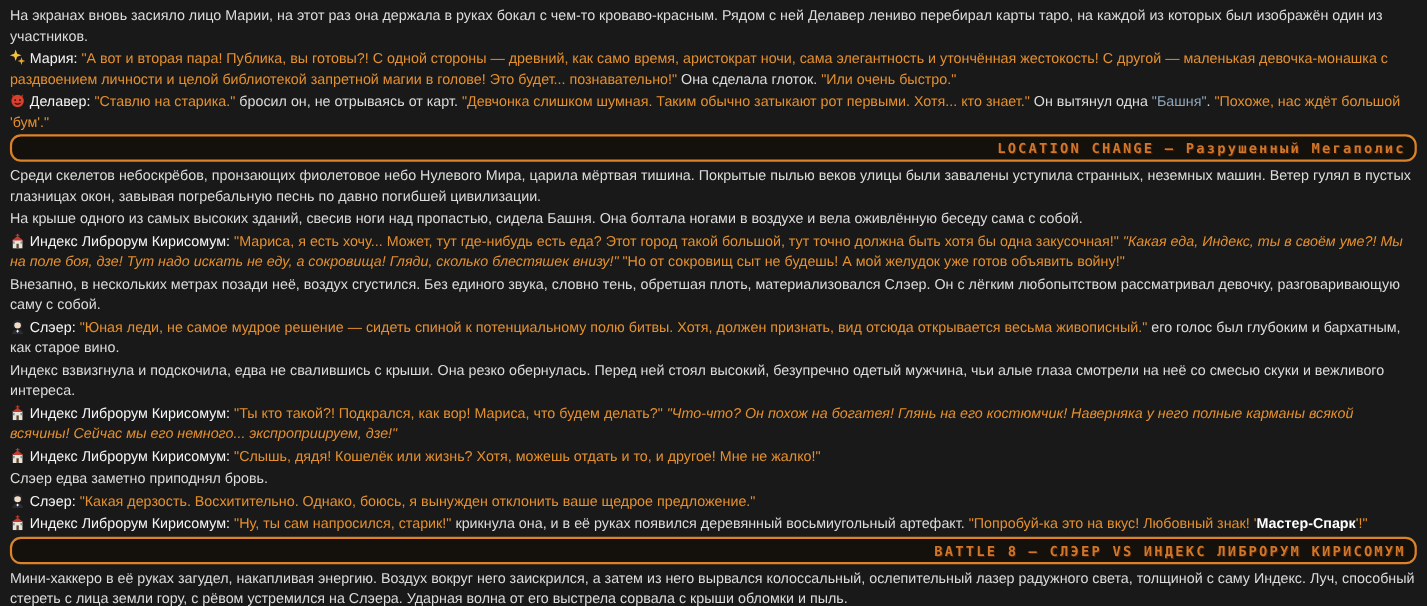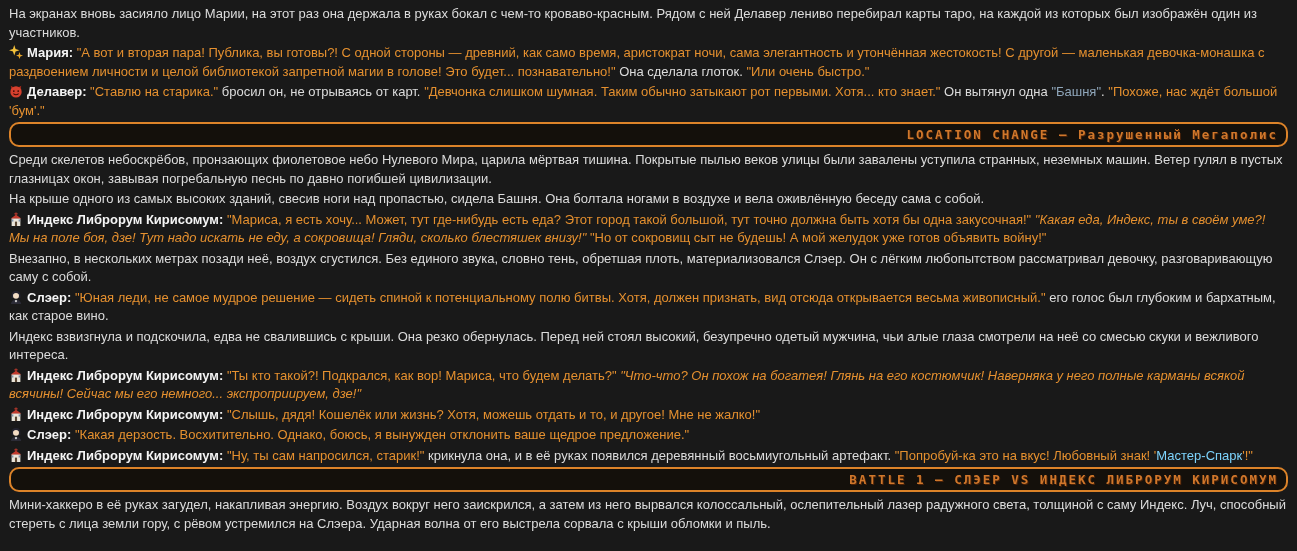--- a/index.html
+++ b/index.html
@@ -9,23 +9,23 @@
     background: #191919;
     color: #dcdcdc;
     font-family: "Liberation Sans", "DejaVu Sans", sans-serif;
     font-size: 13px; line-height: 18.5px;
   }
   .content { padding: 5px 9px 0 9px; }
   .msg { margin: 0 0 2px 0; }
   .q  { color: #e5902f; }
   .qi { color: #e5902f; font-style: italic; }
   .n  { color: #dcdcdc; }
-  .name { color: #f5f5f5; font-weight: bold; }
+  .name { color: #f5f5f5; font-weight: normal; }
   .card { color: #8fa6ba; }
-  .spell { color: #7dd3fc; font-weight: normal; }
+  .spell { color: #ffffff; font-weight: bold; }
   .hdr {
     border: 2px solid #dc8329; border-radius: 10px;
     background: #14100b;
     margin: 2px 0 4px 0; padding: 3px 8px;
     text-align: right;
     font-family: "DejaVu Sans Mono", monospace;
     font-size: 12.5px; font-weight: bold; letter-spacing: 2px; line-height: 15px;
     color: #d0772b; text-shadow: 1px 1px 0 #4a2208;
   }
   .icon { display: inline-block; width: 14px; height: 14px; vertical-align: -2px; margin-right: 4px; }
@@ -111,20 +111,21 @@
           <rect x="3" y="7" width="10" height="9" fill="#e9e4d8"></rect>
           <path d="M2 7.5 L8 3 L14 7.5 Z" fill="#c23b2e"></path>
           <rect x="7.4" y="0.5" width="1.2" height="3.2" fill="#c23b2e"></rect>
           <rect x="6" y="1.6" width="4" height="1" fill="#c23b2e"></rect>
           <rect x="6.8" y="11" width="2.4" height="5" fill="#5a4632"></rect>
           <rect x="11" y="8.5" width="1.8" height="2.4" fill="#7f93ab"></rect>
           <rect x="3.2" y="8.5" width="1.8" height="2.4" fill="#7f93ab"></rect>
         </svg></span><b class="name">Индекс Либрорум Кирисомум:</b>
     <span class="q">"Слышь, дядя! Кошелёк или жизнь? Хотя, можешь отдать и то, и другое! Мне не жалко!"</span></p>
 
+  <p class="msg"><span class="n">Слэер едва заметно приподнял бровь.</span></p>
 
   <p class="msg"><span class="icon"><svg viewBox="0 0 16 16">
           <path d="M3 6 Q3 1 8 1 Q13 1 13 6 L13 9 L3 9 Z" fill="#23232e"></path>
           <circle cx="8" cy="6.5" r="3.4" fill="#f2dcc3"></circle>
           <path d="M4.5 4.6 Q8 2.4 11.5 4.6 L11.5 3.4 Q8 1.4 4.5 3.4 Z" fill="#23232e"></path>
           <path d="M2 16 Q3 11 8 11 Q13 11 14 16 Z" fill="#2b2b36"></path>
           <path d="M8 11 L6.6 12.6 L8 14.2 L9.4 12.6 Z" fill="#efefef"></path>
         </svg></span><b class="name">Слэер:</b>
     <span class="q">"Какая дерзость. Восхитительно. Однако, боюсь, я вынужден отклонить ваше щедрое предложение."</span></p>
 
@@ -134,17 +135,17 @@
           <rect x="7.4" y="0.5" width="1.2" height="3.2" fill="#c23b2e"></rect>
           <rect x="6" y="1.6" width="4" height="1" fill="#c23b2e"></rect>
           <rect x="6.8" y="11" width="2.4" height="5" fill="#5a4632"></rect>
           <rect x="11" y="8.5" width="1.8" height="2.4" fill="#7f93ab"></rect>
           <rect x="3.2" y="8.5" width="1.8" height="2.4" fill="#7f93ab"></rect>
         </svg></span><b class="name">Индекс Либрорум Кирисомум:</b>
     <span class="q">"Ну, ты сам напросился, старик!"</span>
     <span class="n">крикнула она, и в её руках появился деревянный восьмиугольный артефакт.</span>
     <span class="q">"Попробуй-ка это на вкус! Любовный знак! '</span><span class="spell">Мастер-Спарк</span><span class="q">'!"</span></p>
 
-  <div class="hdr"><span>BATTLE 1 – СЛЭЕР VS ИНДЕКС ЛИБРОРУМ КИРИСОМУМ</span></div>
+  <div class="hdr"><span>BATTLE 8 – СЛЭЕР VS ИНДЕКС ЛИБРОРУМ КИРИСОМУМ</span></div>
 
   <p class="msg"><span class="n">Мини-хаккеро в её руках загудел, накапливая энергию. Воздух вокруг него заискрился, а затем из него вырвался колоссальный, ослепительный лазер радужного света, толщиной с саму Индекс. Луч, способный стереть с лица земли гору, с рёвом устремился на Слэера. Ударная волна от его выстрела сорвала с крыши обломки и пыль.</span></p>
 
 </div>
 
 </body></html>

